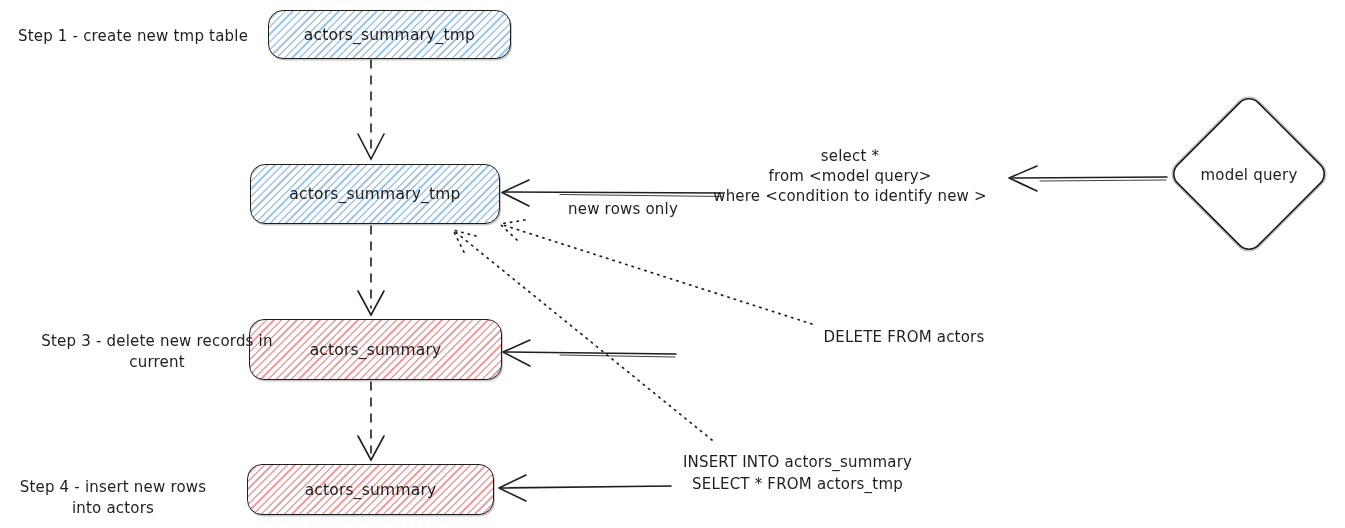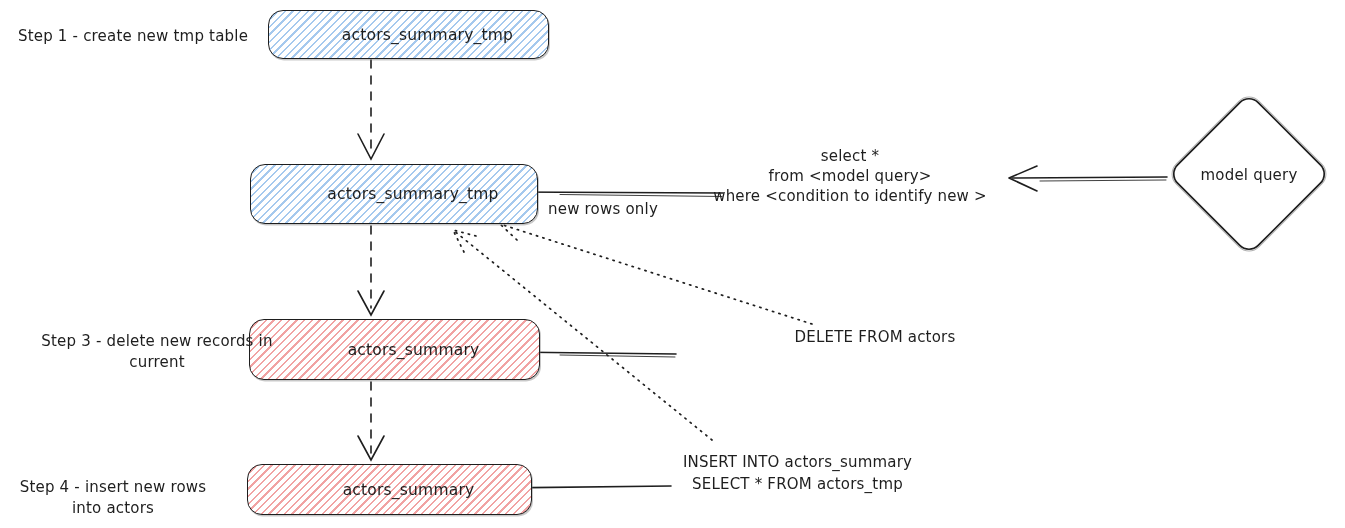--- a/index.html
+++ b/index.html
@@ -6,25 +6,25 @@
   .canvas{
     position:relative;width:1345px;height:528px;background:#ffffff;overflow:hidden;
     font-family:"DejaVu Sans",sans-serif;color:#1e1e1e;
   }
   .layer{position:absolute;left:0;top:0;width:1345px;height:528px;}
   svg.layer{z-index:1;}
   .node{
     position:absolute;z-index:2;display:flex;align-items:center;justify-content:center;
     border:1.7px solid #1e1e1e;border-radius:15px;
     box-shadow:1px 1.5px 0 rgba(110,110,110,.38);
-    font-size:15.5px;letter-spacing:.2px;background-color:#fff;padding-left:38px;
+    font-size:15.5px;letter-spacing:.2px;background-color:#fff;
   }
   .node.blue{background-image:repeating-linear-gradient(135deg,#a5c9ee 0 1.7px,transparent 1.7px 5.4px);}
   .node.red{background-image:repeating-linear-gradient(135deg,#f1a3a3 0 1.7px,transparent 1.7px 5.4px);text-align:right;}
-  .txt{position:absolute;z-index:3;font-size:15px;line-height:21px;letter-spacing:.2px;white-space:nowrap;}
+  .txt{position:absolute;z-index:3;font-size:15px;line-height:21px;letter-spacing:.2px;white-space:nowrap;text-align:right;}
   .txt.center{text-align:center;}
   .sql{line-height:22px;}
 </style>
 </head>
 <body>
 
 <div class="canvas">
 
   <svg class="layer" viewBox="0 0 1345 528" fill="none" stroke="#1e1e1e" stroke-width="1.6" stroke-linecap="round">
 
@@ -114,21 +114,21 @@
   <div class="txt center" style="left:690px;top:146px;width:320px;line-height:20px;">
     <div>select *</div>
     <div>from &lt;model query&gt;</div>
     <div>where &lt;condition to identify new &gt;</div>
   </div>
 
   <div class="txt" style="left:548px;top:199px;width:130px;">
     <div>new rows only</div>
   </div>
 
-  <div class="txt center sql" style="left:655px;top:326px;width:440px;">
+  <div class="txt center sql" style="left:684px;top:326px;width:440px;">
     <div>DELETE FROM actors</div>
   </div>
 
   <div class="txt center sql" style="left:645px;top:451px;width:305px;">
     <div>INSERT INTO actors_summary</div>
     <div>SELECT * FROM actors_tmp</div>
   </div>
 
   <div class="txt center" style="left:1178px;top:165px;width:142px;z-index:3;">
     <div>model query</div>

